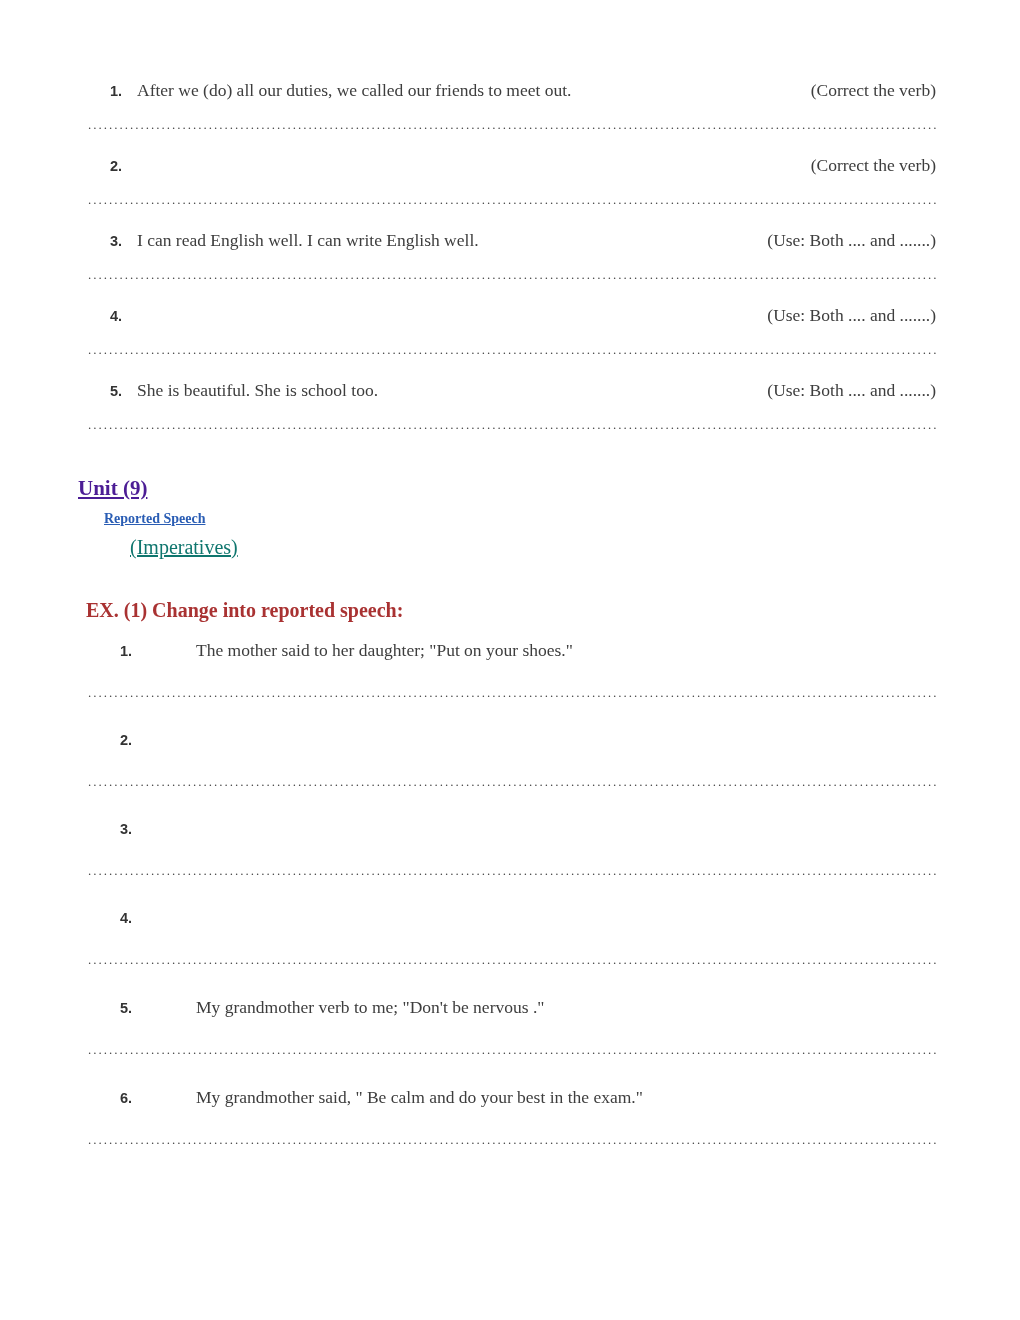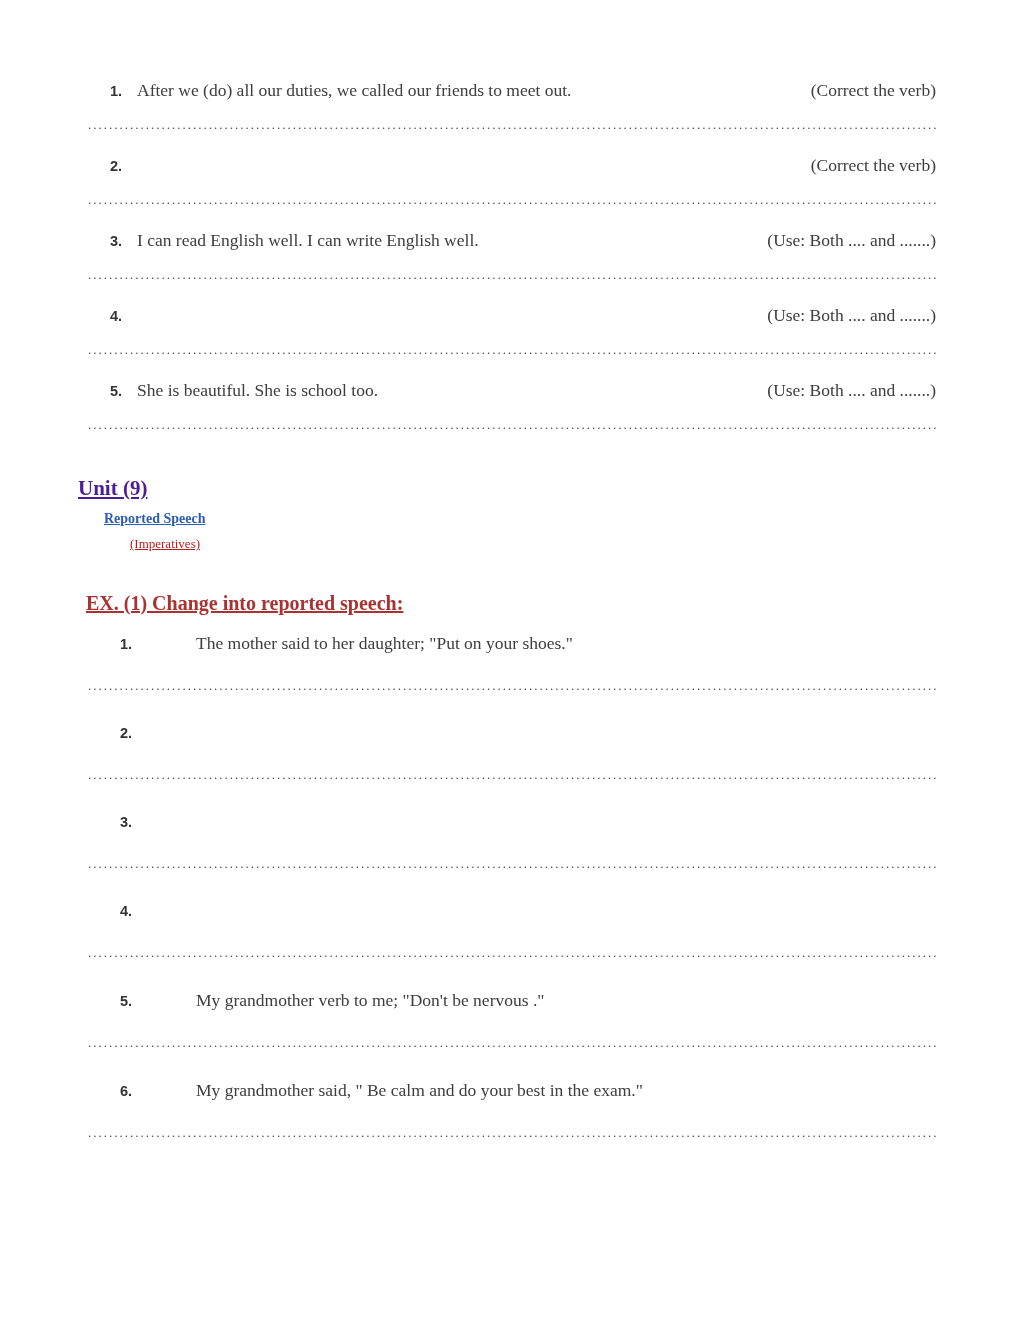--- a/index.html
+++ b/index.html
@@ -67,32 +67,31 @@
   }
   .unit-subtitle {
     margin: 0 0 9px 26px;
     font-size: 14px;
     font-weight: bold;
     color: #2a5db4;
     text-decoration: underline;
   }
   .unit-subsubtitle {
     margin: 0 0 0 52px;
-    font-size: 13px;
-    color: #b91c1c;
+    font-size: 20px;
+    color: #0f766e;
     text-decoration: underline;
   }
 
   
   .ex-heading {
     margin: 40px 0 16px 8px;
     font-size: 20px;
     font-weight: bold;
     color: #a93232;
-    text-decoration: underline;
   }
 
   
   .p2-item {
     display: flex;
     align-items: baseline;
     margin: 4px 0 22px 42px;
     font-size: 17.5px;
     line-height: 24px;
   }

